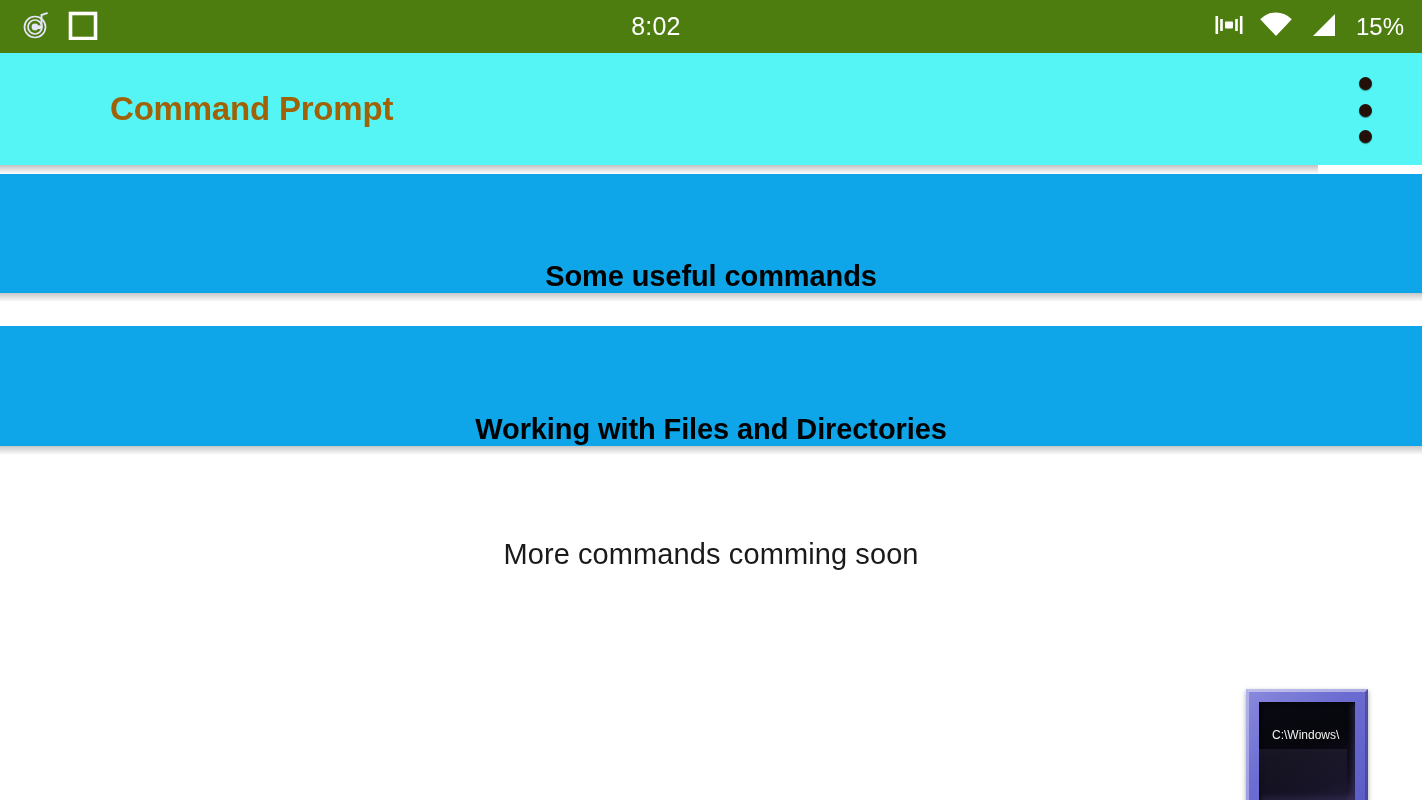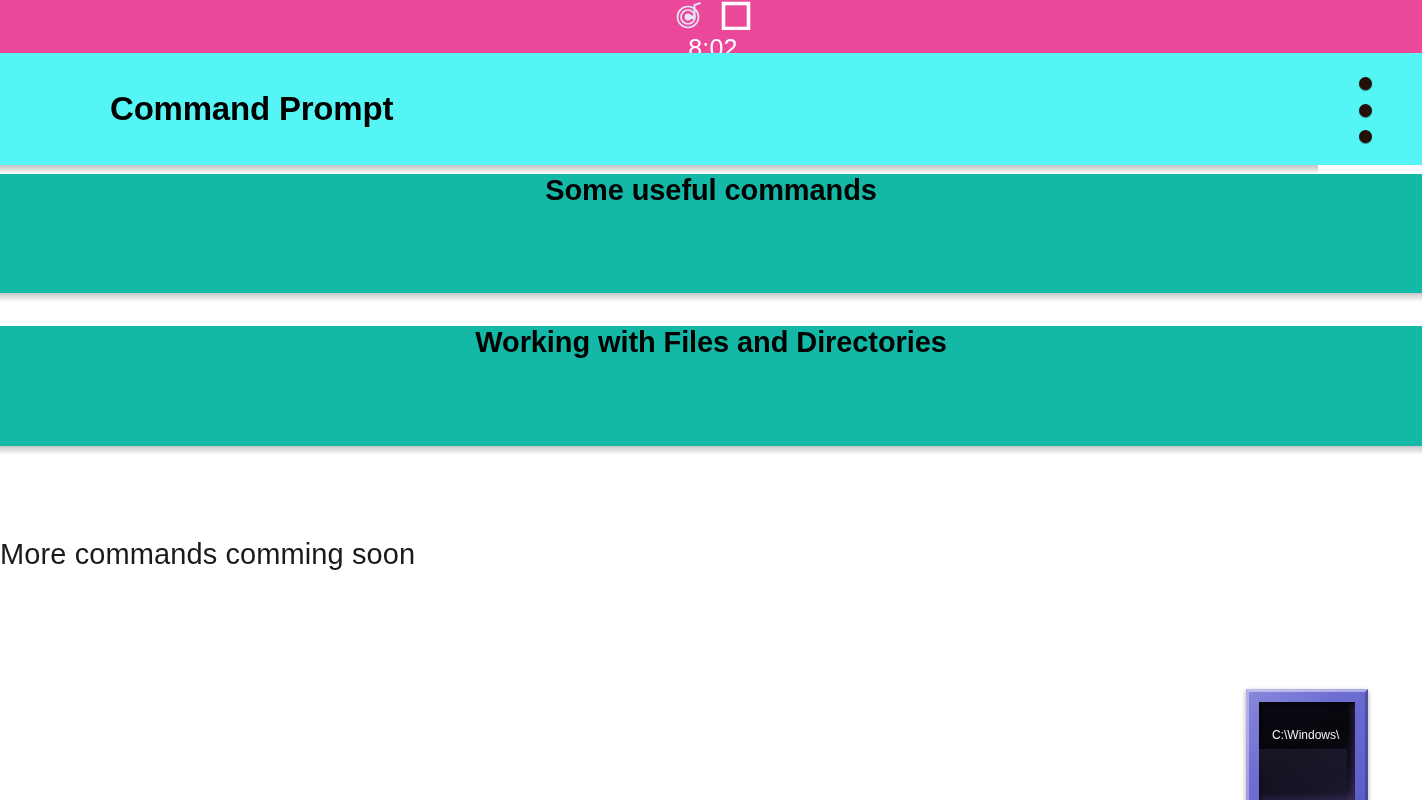--- a/index.html
+++ b/index.html
@@ -18,25 +18,24 @@
     height: 800px;
     background: #ffffff;
   }
 
   
   .status-bar {
     position: absolute;
     top: 0; left: 0;
     width: 1422px;
     height: 53px;
-    background: #ec4899;
+    background: #4d7c0f;
     display: flex;
     align-items: center;
     padding: 0 18px 0 22px;
-    flex-direction: column;
   }
   .status-left {
     display: flex;
     align-items: center;
     gap: 16px;
     flex: 0 0 auto;
   }
   .status-center {
     flex: 1 1 auto;
     display: flex;
@@ -77,21 +76,21 @@
     position: absolute;
     top: 165px; left: 0;
     width: 1318px;
     height: 9px;
     background: linear-gradient(to bottom, rgba(0,0,0,0.24), rgba(0,0,0,0));
     z-index: 4;
   }
   .app-bar-title {
     font-size: 33px;
     font-weight: bold;
-    color: #000000;
+    color: #a16207;
     margin-left: 110px;
     letter-spacing: -0.2px;
   }
   .overflow-menu {
     position: absolute;
     right: 44px;
     top: 24px;
     width: 26px;
     height: 66px;
     display: flex;
@@ -109,23 +108,23 @@
 
   
   .card-list {
     position: absolute;
     top: 174px; left: 0;
     width: 1422px;
   }
   .card {
     position: relative;
     width: 1422px;
-    background: #14b8a6;
-    display: flex;
-    align-items: flex-start;
+    background: #0ea5e9;
+    display: flex;
+    align-items: flex-end;
     justify-content: center;
     cursor: pointer;
   }
   .card::after {
     content: "";
     position: absolute;
     left: 0; right: 0;
     bottom: -9px;
     height: 9px;
     background: linear-gradient(to bottom, rgba(0,0,0,0.22), rgba(0,0,0,0));
@@ -139,21 +138,21 @@
     color: #000000;
     letter-spacing: -0.1px;
   }
 
   
   .note {
     position: absolute;
     top: 538px;
     left: 0;
     width: 1422px;
-    text-align: left;
+    text-align: center;
     font-size: 29px;
     color: #1a1a1a;
     letter-spacing: 0.1px;
   }
 
   
   .cmd-icon {
     position: absolute;
     left: 1246px;
     top: 653px;

